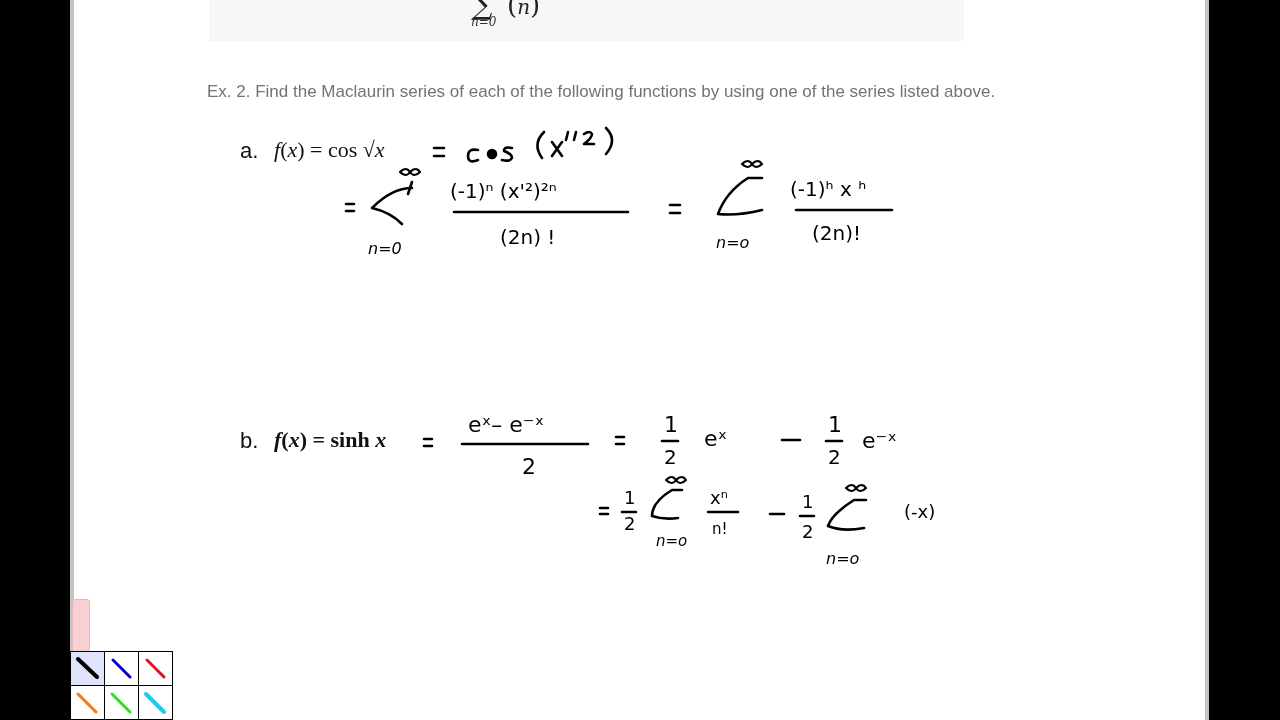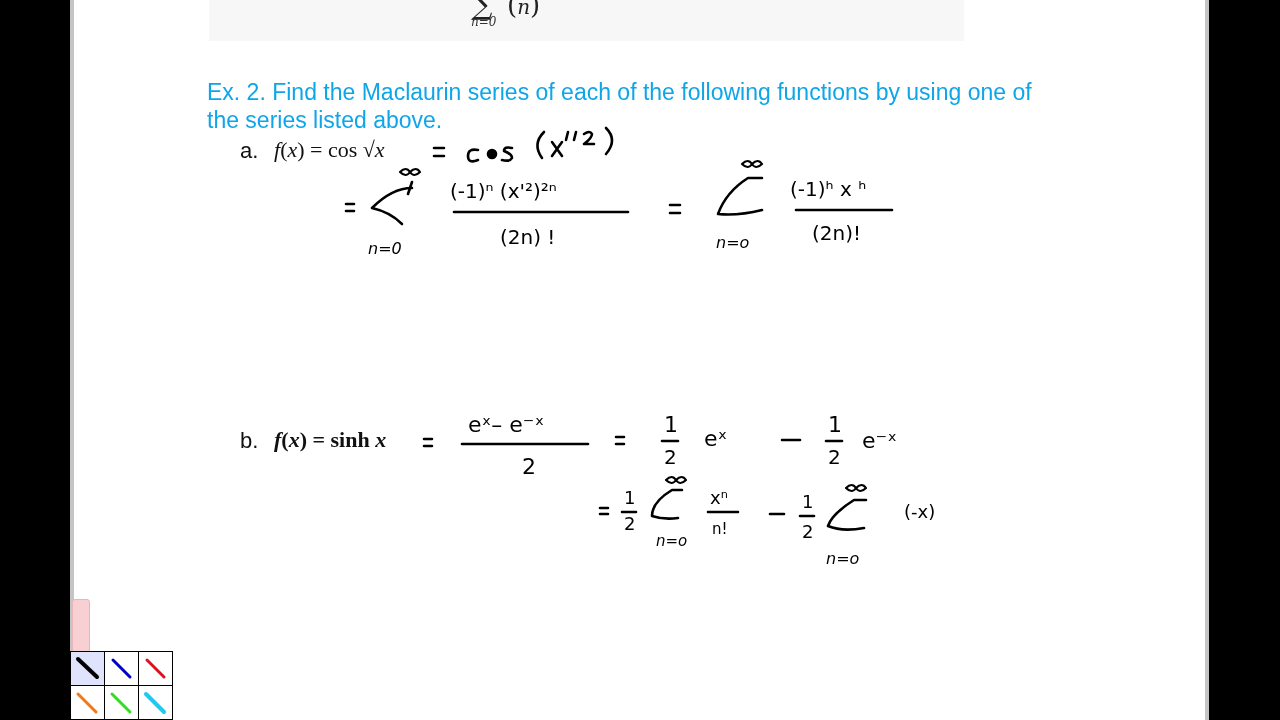--- a/index.html
+++ b/index.html
@@ -30,21 +30,21 @@
       font-family: "DejaVu Serif", serif; font-style: italic; font-size: 12px; color: #333;
     }
     .formula-box .binom {
       position: absolute; left: 298px; top: -10px;
       font-family: "DejaVu Serif", serif; font-size: 26px; color: #222;
     }
     .formula-box .binom i { font-size: 20px; }
 
     .prompt {
       position: absolute; left: 207px; top: 78px; width: 840px;
-      font-size: 23px; line-height: 28px; color: #0ea5e9;
+      font-size: 17px; line-height: 28px; color: #737373;
     }
     .part-label {
       position: absolute; font-size: 22px; color: #111;
     }
     .math-serif {
       position: absolute; font-family: "Liberation Serif", serif; font-size: 22px; color: #111;
     }
     .math-serif i { font-style: italic; }
 
     .ink {

